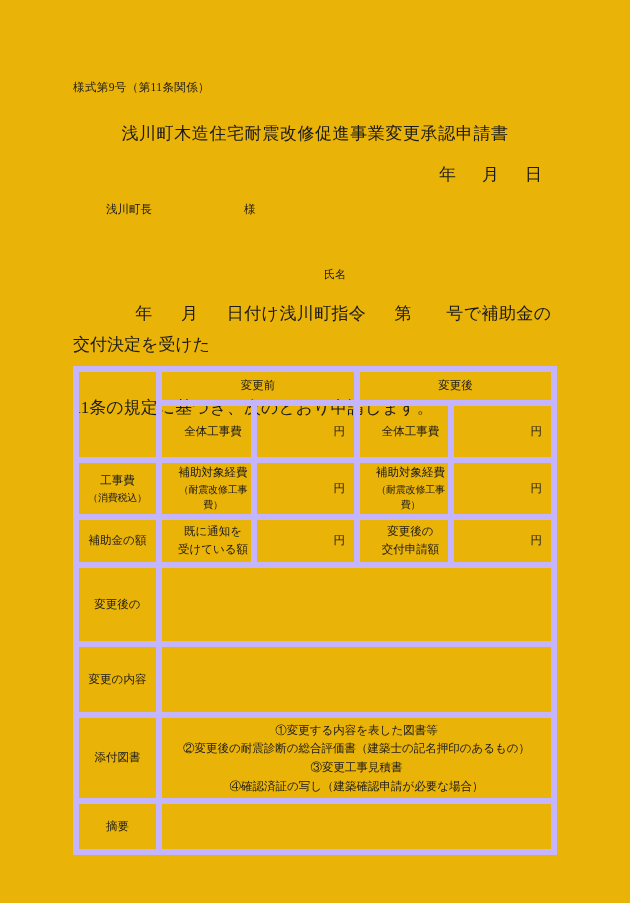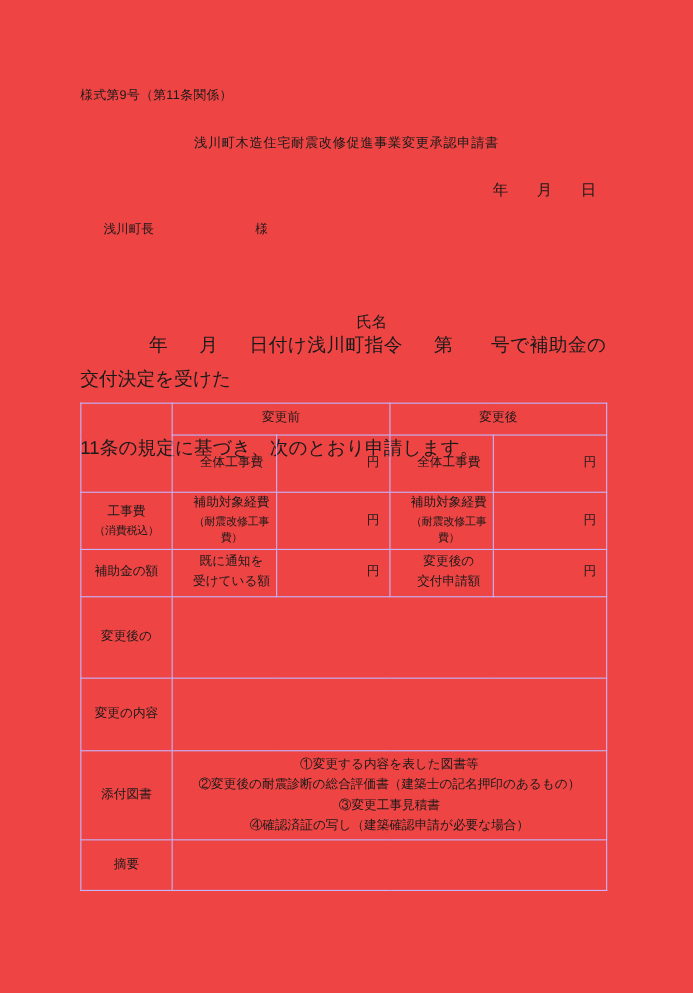--- a/index.html
+++ b/index.html
@@ -4,82 +4,82 @@
 <style>
   html, body {
     margin: 0;
     padding: 0;
     background: #f0f0f0;
   }
   .page {
     position: relative;
     width: 630px;
     height: 903px;
-    background: #ef4444;
+    background: #eab308;
     margin: 0 auto;
     overflow: hidden;
-    font-family: Liberation Sans, sans-serif;
+    font-family: Liberation Serif, serif;
     color: #1a1a1a;
     font-size: 11.5px;
     line-height: 1.7;
   }
 
   
   .form-no {
     position: absolute;
     left: 73px;
     top: 78px;
     font-size: 11.5px;
     letter-spacing: 0.4px;
     white-space: nowrap;
   }
   .doc-title {
     position: absolute;
     left: 0;
     right: 0;
     top: 120px;
     text-align: center;
-    font-size: 12px;
+    font-size: 17px;
     letter-spacing: 0.6px;
     white-space: nowrap;
   }
   .date-line {
     position: absolute;
     left: 0;
     right: 88px;
     top: 161px;
     text-align: right;
-    font-size: 14px;
+    font-size: 17px;
     white-space: nowrap;
     padding-left: 48px;
   }
   .date-line .gap { display: inline-block; width: 26px; }
 
   .addressee {
     position: absolute;
-    left: 94px;
+    left: 106px;
     top: 200px;
     font-size: 11.5px;
     white-space: nowrap;
   }
   .addressee .gap { display: inline-block; width: 92px; }
 
   .applicant {
     position: absolute;
     left: 272px;
     top: 242px;
     font-size: 11.5px;
     white-space: nowrap;
   }
   .applicant .sep { display: inline-block; width: 10px; }
   .applicant-name {
     position: absolute;
     left: 324px;
-    top: 281px;
-    font-size: 14px;
+    top: 265px;
+    font-size: 11px;
     white-space: nowrap;
   }
 
   
   .body-para {
     position: absolute;
     left: 73px;
     top: 298px;
     width: 478px;
     font-size: 17px;
@@ -93,21 +93,21 @@
   
   .form-table {
     position: absolute;
     left: 73px;
     top: 366px;
     width: 478px;
     border-collapse: collapse;
     table-layout: fixed;
   }
   .form-table td {
-    border: 1px solid #c4b5fd;
+    border: 6px solid #c4b5fd;
     font-size: 11.5px;
     padding: 0;
     vertical-align: middle;
     text-align: center;
   }
   .form-table td.label {
     width: 83px;
   }
   .form-table td.item {
     width: 95px;

